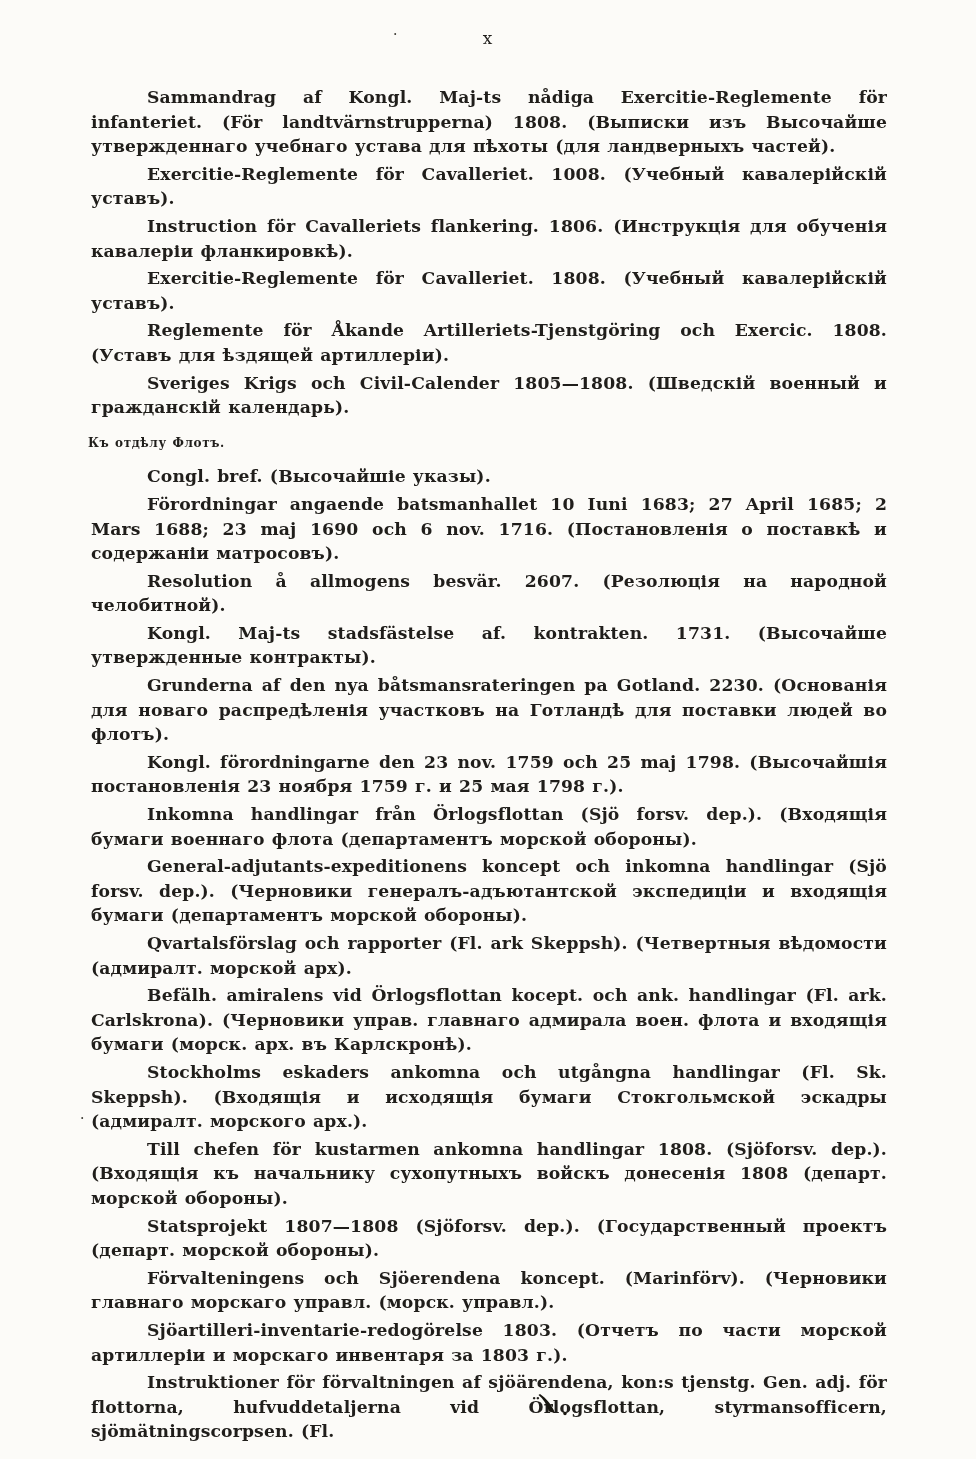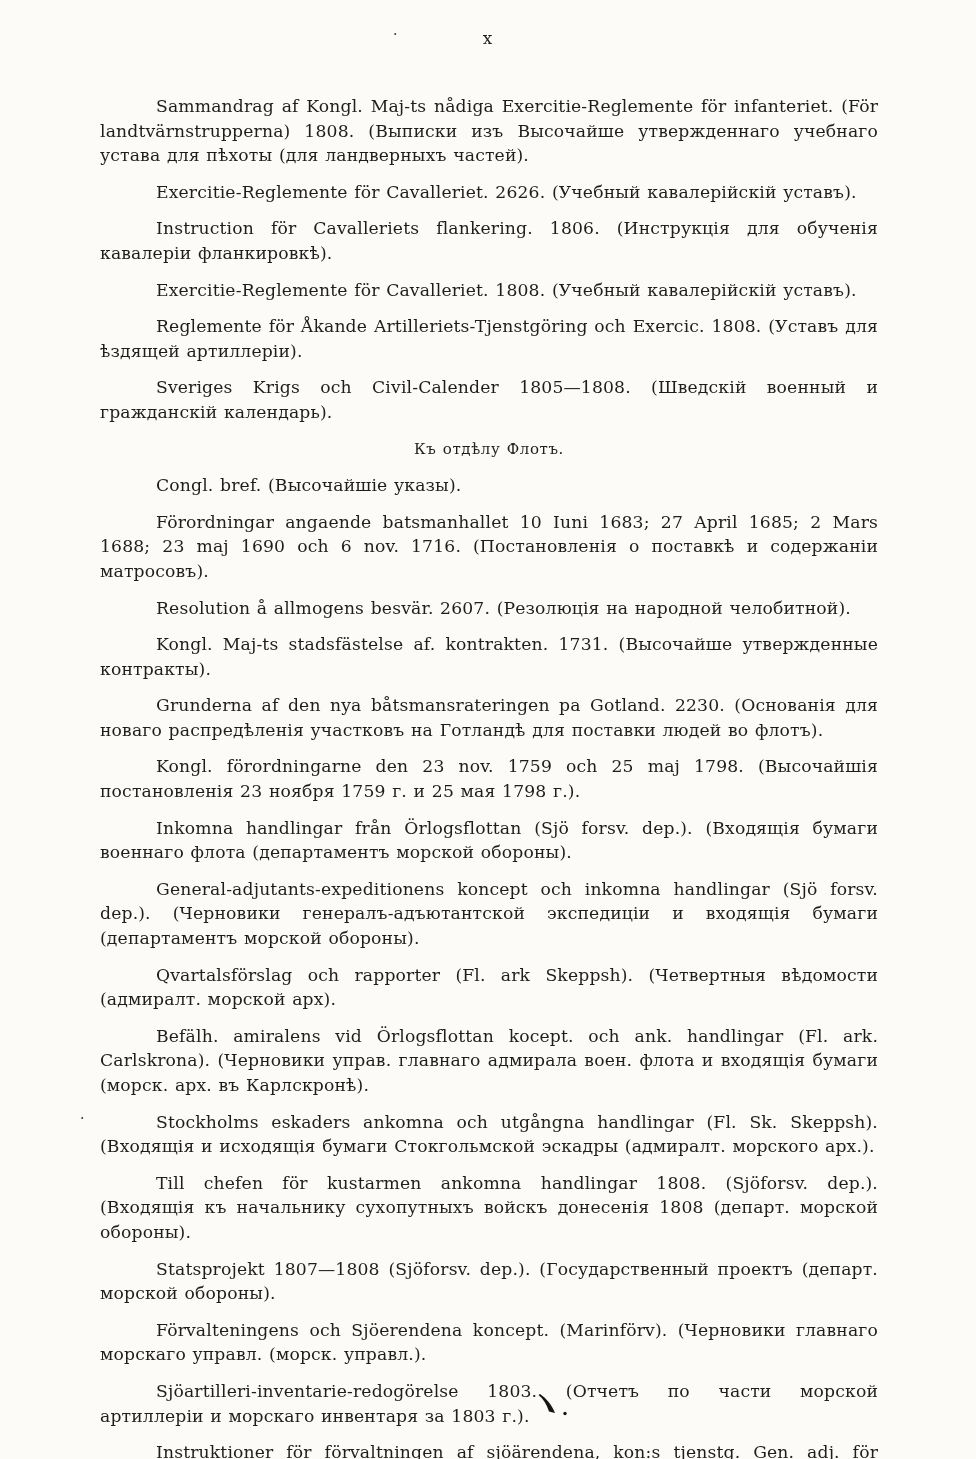--- a/index.html
+++ b/index.html
@@ -34,29 +34,29 @@
     top: 82px;
     left: 88px;
     width: 802px;
     font-size: 17.2px;
     line-height: 24.6px;
     text-align: justify;
     letter-spacing: 0.15px;
     word-spacing: 1px;
   }
   .text-block p {
-    margin: 12px;
+    margin: 3px;
     text-indent: 56px;
+    font-weight: bold;
   }
   .section-heading {
     margin: 11px 0 9px 0;
-    text-align: center;
     text-indent: 0;
-    font-size: 15px;
-    font-weight: normal;
+    font-size: 12px;
+    font-weight: bold;
     letter-spacing: 0.6px;
   }
   .ink-mark {
     position: absolute;
     left: 536px;
     top: 1392px;
   }
   .scan-speck {
     position: absolute;
     font-size: 14px;
@@ -69,21 +69,21 @@
 <body>
 
 <div class="page">
 
   <div class="page-number">x</div>
 
   <span class="scan-speck speck-top">·</span>
 
   <div class="text-block">
     <p>Sammandrag af Kongl. Maj-ts nådiga Exercitie-Reglemente för infanteriet. (För landtvärnstrupperna) 1808. (Выписки изъ Высочайше утвержденнаго учебнаго устава для пѣхоты (для ландверныхъ частей).</p>
-    <p>Exercitie-Reglemente för Cavalleriet. 2626. (Учебный кавалерійскій уставъ).</p>
+    <p>Exercitie-Reglemente för Cavalleriet. 1008. (Учебный кавалерійскій уставъ).</p>
     <p>Instruction för Cavalleriets flankering. 1806. (Инструкція для обученія кавалеріи фланкировкѣ).</p>
     <p>Exercitie-Reglemente för Cavalleriet. 1808. (Учебный кавалерійскій уставъ).</p>
     <p>Reglemente för Åkande Artilleriets-Tjenstgöring och Exercic. 1808. (Уставъ для ѣздящей артиллеріи).</p>
     <p>Sveriges Krigs och Civil-Calender 1805—1808. (Шведскій военный и гражданскій календарь).</p>
 
     <h2 class="section-heading">Къ отдѣлу Флотъ.</h2>
 
     <p>Congl. bref. (Высочайшіе указы).</p>
     <p>Förordningar angaende batsmanhallet 10 Iuni 1683; 27 April 1685; 2 Mars 1688; 23 maj 1690 och 6 nov. 1716. (Постановленія о поставкѣ и содержаніи матросовъ).</p>
     <p>Resolution å allmogens besvär. 2607. (Резолюція на народной челобитной).</p>

